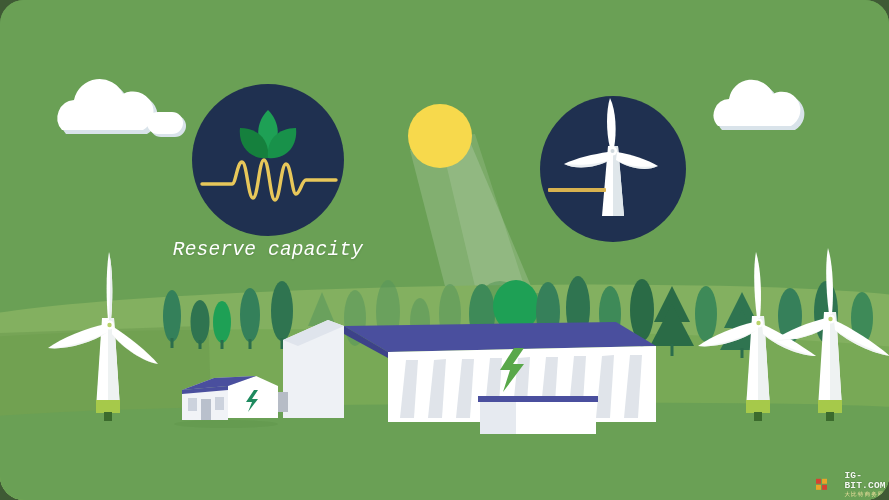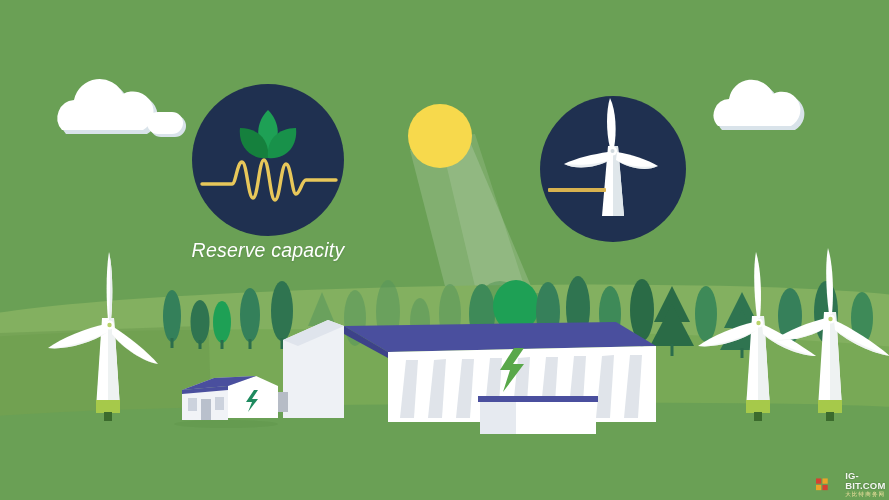--- a/index.html
+++ b/index.html
@@ -5,22 +5,23 @@
   html, body {
     margin: 0;
     padding: 0;
     background: #3f5a35;
   }
   #scene {
     position: relative;
     width: 889px;
     height: 500px;
     overflow: hidden;
-    font-family: Liberation Sans, sans-serif;
+    font-family: Liberation Mono, monospace;
     background: #6aa055;
+    border-radius: 24px;
   }
   .layer { position: absolute; }
 
   
   .sky {
     left: 0; top: 0; width: 889px; height: 500px;
     background: #6aa055;
   }
   .hill-far {
     left: -40px; top: 286px; width: 980px; height: 230px;

